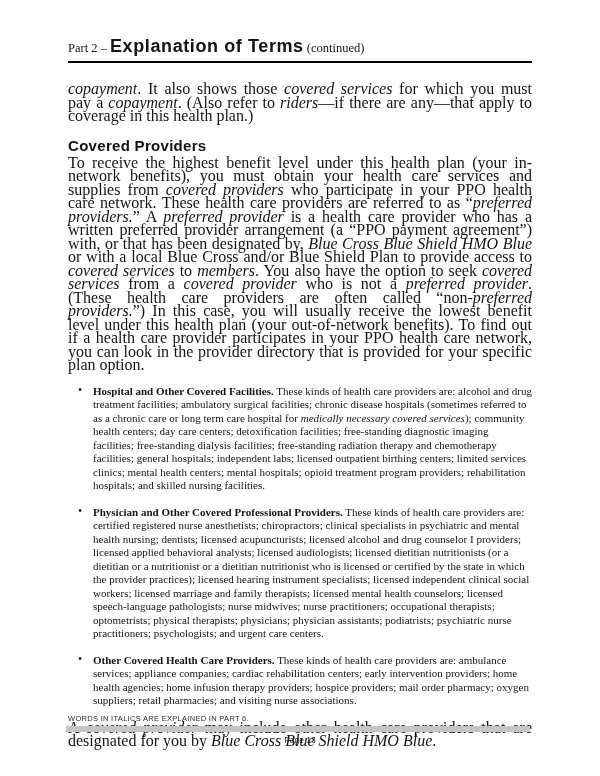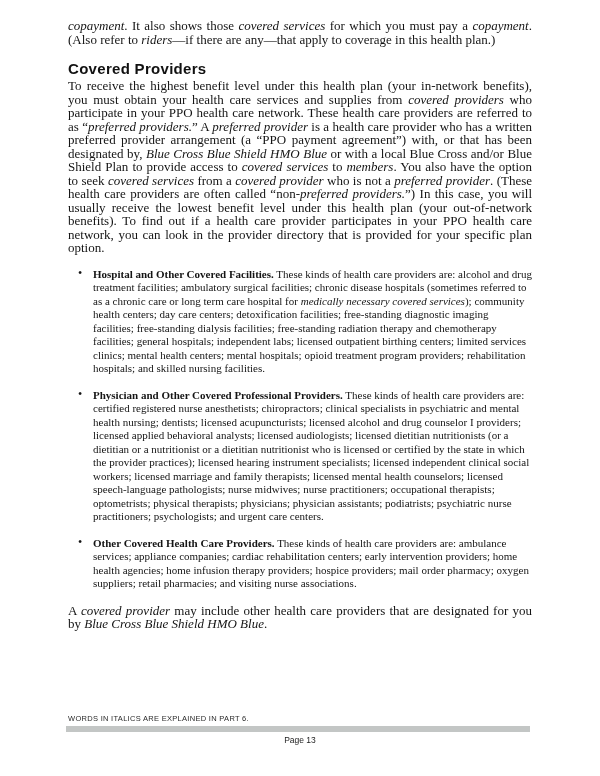--- a/index.html
+++ b/index.html
@@ -33,21 +33,21 @@
     font-family: "Liberation Sans", sans-serif;
     font-weight: bold;
     font-size: 18px;
     letter-spacing: 0.6px;
   }
   .doc-header .continued {
     font-size: 12.5px;
     font-family: "Liberation Serif", serif;
   }
   p.body-text {
-    font-size: 13px;
+    font-size: 16px;
     line-height: 13.5px;
     text-align: justify;
     margin: 3px 0 0 0;
   }
   p.intro { margin-top: 19px; }
   h2.section-heading {
     font-family: "Liberation Sans", sans-serif;
     font-weight: bold;
     font-size: 15px;
     letter-spacing: 0.3px;
@@ -102,20 +102,23 @@
     font-size: 8.5px;
     color: #222;
   }
 </style>
 </head>
 <body>
 
 <div class="page">
   <div class="content">
 
+    <div class="doc-header">
+      <span class="part-label">Part 2 – </span><span class="doc-title">Explanation of Terms</span><span class="continued"> (continued)</span>
+    </div>
 
     <p class="body-text intro"><span style="font-style: italic;">copayment</span><span>. It also shows those </span><span style="font-style: italic;">covered services</span><span> for which you must pay a </span><span style="font-style: italic;">copayment</span><span>. (Also refer to </span><span style="font-style: italic;">riders</span><span>—if there are any—that apply to coverage in this health plan.)</span></p>
 
     <h2 class="section-heading">Covered Providers</h2>
 
     <p class="body-text after-heading"><span>To receive the highest benefit level under this health plan (your in-network benefits), you must obtain your health care services and supplies from </span><span style="font-style: italic;">covered providers</span><span> who participate in your PPO health care network. These health care providers are referred to as “</span><span style="font-style: italic;">preferred providers.</span><span>” A </span><span style="font-style: italic;">preferred provider</span><span> is a health care provider who has a written preferred provider arrangement (a “PPO payment agreement”) with, or that has been designated by, </span><span style="font-style: italic;">Blue Cross Blue Shield HMO Blue</span><span> or with a local Blue Cross and/or Blue Shield Plan to provide access to </span><span style="font-style: italic;">covered services</span><span> to </span><span style="font-style: italic;">members</span><span>. You also have the option to seek </span><span style="font-style: italic;">covered services</span><span> from a </span><span style="font-style: italic;">covered provider</span><span> who is not a </span><span style="font-style: italic;">preferred provider</span><span>. (These health care providers are often called “non-</span><span style="font-style: italic;">preferred providers.</span><span>”) In this case, you will usually receive the lowest benefit level under this health plan (your out-of-network benefits). To find out if a health care provider participates in your PPO health care network, you can look in the provider directory that is provided for your specific plan option.</span></p>
 
 
     <ul class="provider-list">
       <li>

